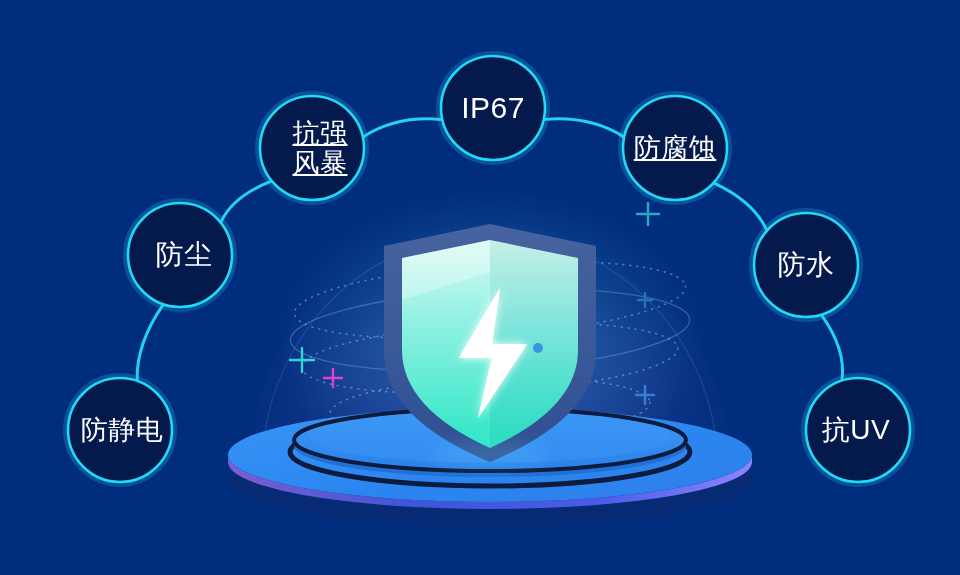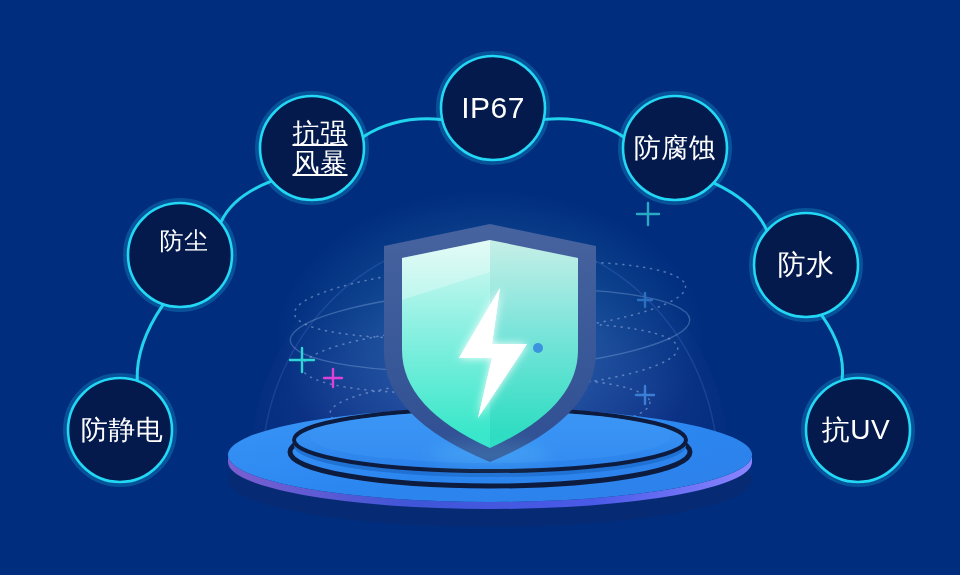--- a/index.html
+++ b/index.html
@@ -186,19 +186,19 @@
           <line x1="638" y1="300" x2="652" y2="300"></line>
           <line x1="645" y1="293" x2="645" y2="307"></line>
         </g>
       </g>
   </svg>
 
   <div id="labels">
       <div class="node-label" style="left: 441px; top: 56px; width: 104px; height: 104px; display: flex; align-items: center; justify-content: center; font-size: 30px; color: rgb(255, 255, 255);">IP67</div>
       <div class="node-label" style="left: 268px; top: 96px; width: 104px; height: 104px; display: flex; align-items: center; justify-content: center; font-size: 27px; color: rgb(255, 255, 255); text-decoration: underline;">抗强
 风暴</div>
-      <div class="node-label" style="left: 623px; top: 96px; width: 104px; height: 104px; display: flex; align-items: center; justify-content: center; font-size: 27px; color: rgb(255, 255, 255);">防腐蚀</div>
-      <div class="node-label" style="left: 128px; top: 189px; width: 112px; height: 104px; display: flex; align-items: center; justify-content: center; font-size: 24px; color: rgb(255, 255, 255);">防尘</div>
+      <div class="node-label" style="left: 623px; top: 96px; width: 104px; height: 104px; display: flex; align-items: center; justify-content: center; font-size: 27px; color: rgb(255, 255, 255); text-decoration: underline;">防腐蚀</div>
+      <div class="node-label" style="left: 128px; top: 203px; width: 112px; height: 104px; display: flex; align-items: center; justify-content: center; font-size: 28px; color: rgb(255, 255, 255);">防尘</div>
       <div class="node-label" style="left: 754px; top: 213px; width: 104px; height: 104px; display: flex; align-items: center; justify-content: center; font-size: 28px; color: rgb(255, 255, 255);">防水</div>
       <div class="node-label" style="left: 68px; top: 378px; width: 108px; height: 104px; display: flex; align-items: center; justify-content: center; font-size: 27px; color: rgb(255, 255, 255);">防静电</div>
       <div class="node-label" style="left: 806px; top: 378px; width: 100px; height: 104px; display: flex; align-items: center; justify-content: center; font-size: 28px; color: rgb(255, 255, 255);">抗UV</div>
     </div>
 </div>
 
 </body></html>

